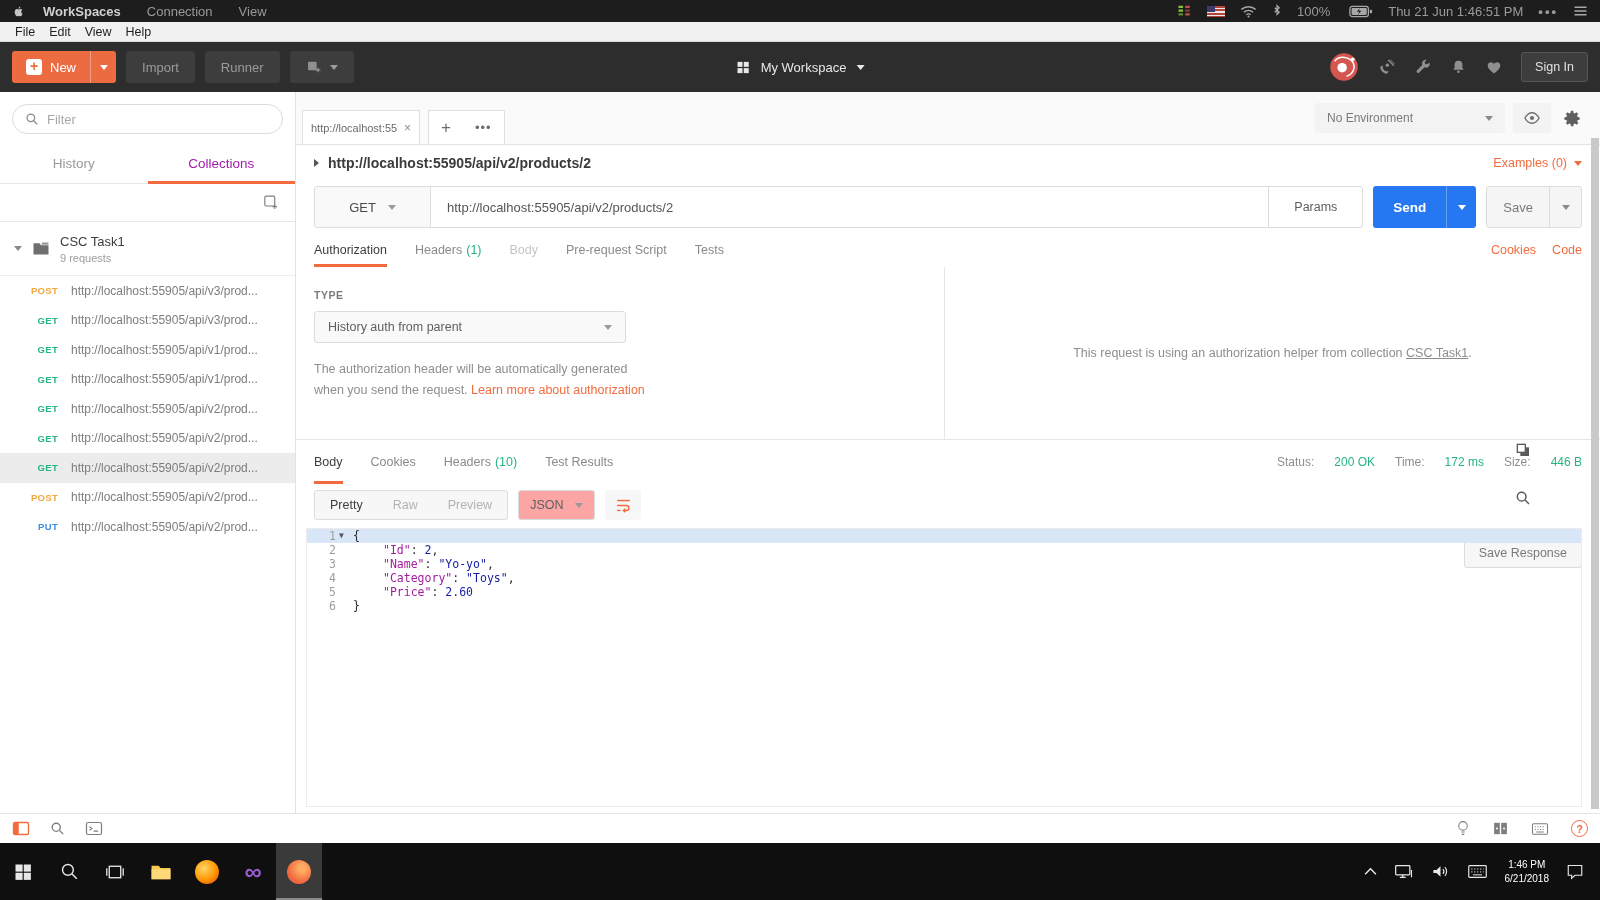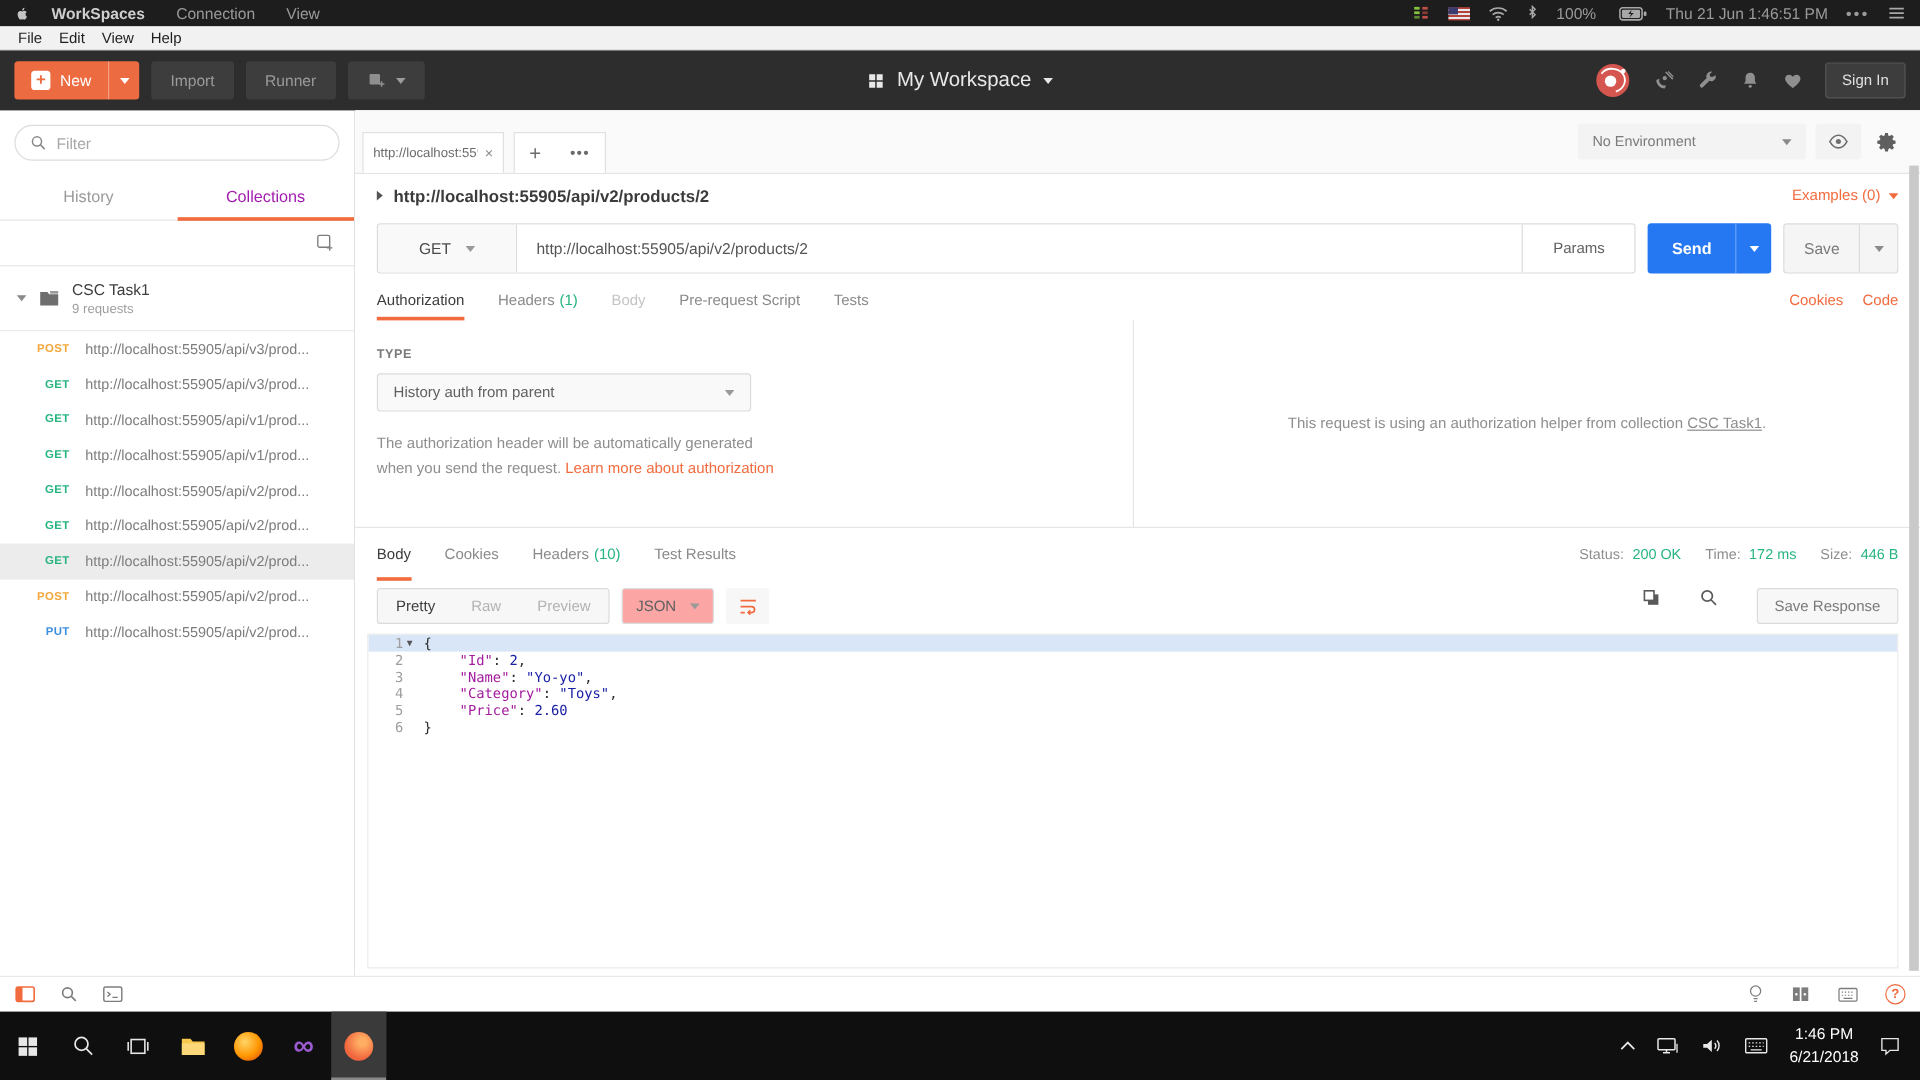--- a/index.html
+++ b/index.html
@@ -23,21 +23,21 @@
   .win-menu span { padding:0 7px; }
 
   
   .pm-header { height:50px; background:#2d2d2d; display:flex; align-items:center; padding:0 12px; position:relative; }
   .btn-new { display:flex; align-items:center; height:32px; background:#ed6b40; border-radius:3px; overflow:hidden; }
   .btn-new .main { display:flex; align-items:center; gap:8px; padding:0 14px; color:#fff; font-size:13px; }
   .plus-badge { width:16px; height:16px; background:#fff; border-radius:3px; color:#ed6b40; font-weight:bold; font-size:14px; line-height:15px; text-align:center; }
   .btn-new .caret-seg { width:26px; height:100%; display:flex; align-items:center; justify-content:center; border-left:1px solid rgba(255,255,255,.35); color:#fff; }
   .hdr-btn { height:32px; margin-left:10px; background:#3d3d3d; border-radius:3px; color:#9b9b9b; font-size:13px; display:flex; align-items:center; padding:0 16px; gap:8px; }
   .caret { width:0; height:0; border-left:4px solid transparent; border-right:4px solid transparent; border-top:5px solid currentColor; display:inline-block; }
-  .hdr-center { position:absolute; left:50%; transform:translateX(-50%); display:flex; align-items:center; gap:10px; color:#e8e8e8; font-size:17px; }
+  .hdr-center { position:absolute; left:50%; transform:translateX(-50%); display:flex; align-items:center; gap:10px; color:#e8e8e8; font-size:13px; }
   .hdr-right { margin-left:auto; display:flex; align-items:center; gap:18px; color:#8f8f8f; }
   .btn-signin { height:30px; background:#3d3d3d; border:1px solid #555; border-radius:3px; color:#e0e0e0; font-size:12.5px; display:flex; align-items:center; padding:0 13px; }
 
   
   .main { height:721px; display:flex; }
 
   
   .sidebar { width:296px; border-right:1px solid #e2e2e2; background:#fff; display:flex; flex-direction:column; }
   .filter-wrap { padding:12px 12px 10px 12px; }
   .filter-box { height:30px; border:1px solid #dcdcdc; border-radius:15px; display:flex; align-items:center; padding:0 12px; gap:8px; color:#9e9e9e; }
@@ -110,29 +110,29 @@
   .type-select .caret { margin-left:auto; color:#9a9a9a; }
   .auth-help { margin-top:16px; width:345px; font-size:12.5px; color:#8e8e8e; line-height:1.65; }
   .lnk { color:#f26b3e; }
   .auth-divider { width:1px; background:#e6e6e6; }
   .auth-right { flex:1; display:flex; align-items:center; justify-content:center; font-size:12.5px; color:#8e8e8e; padding:0 30px; text-align:center; }
   .auth-right a { color:#8e8e8e; text-decoration:underline; }
 
   .response { flex:1; border-top:1px solid #e6e6e6; display:flex; flex-direction:column; }
   .resp-tabs { height:44px; display:flex; align-items:center; padding:0 18px; font-size:12.5px; }
   .resp-meta { margin-left:auto; display:flex; gap:20px; font-size:12px; color:#8e8e8e; }
-  .resp-meta b { color:#26b47f; font-weight:normal; margin-left:7px; }
+  .resp-meta b { color:#26b47f; font-weight:normal; margin-left:20px; }
   .view-row { height:42px; display:flex; align-items:center; padding:0 18px; gap:10px; }
   .seg { height:30px; display:flex; background:#f7f7f7; border:1px solid #dcdcdc; border-radius:3px; overflow:hidden; font-size:12.5px; }
   .seg span { padding:0 15px; display:flex; align-items:center; color:#b3b3b3; }
   .seg span.on { color:#3d3d3d; }
   .fmt-select { height:30px; background:#fca5a5; border:1px solid #dcdcdc; border-radius:3px; display:flex; align-items:center; gap:12px; padding:0 11px; font-size:12.5px; color:#5f5f5f; }
   .fmt-select .caret { color:#9a9a9a; }
   .wrap-btn { height:30px; width:36px; background:#f7f7f7; border-radius:3px; display:flex; align-items:center; justify-content:center; color:#f26b3e; }
-  .view-right { margin-left:auto; display:flex; gap:32px; color:#5a5a5a; }
+  .view-right { margin-left:auto; display:flex; align-items:center; gap:32px; color:#5a5a5a;flex-direction:column; }
   .btn-saveresp { height:30px; background:#f7f7f7; border:1px solid #dcdcdc; border-radius:3px; display:flex; align-items:center; padding:0 14px; font-size:12.5px; color:#7a7a7a; }
 
   .code { flex:1; margin:2px 18px 6px 10px; border:1px solid #ececec; font-family:"DejaVu Sans Mono","Liberation Mono",monospace; font-size:11.5px; overflow:hidden; }
   .cline { display:flex; line-height:14px; color:#2b2b2b; }
   .cline.hl { background:#d8e6f8; }
   .gut { width:46px; display:flex; justify-content:flex-end; align-items:center; gap:3px; padding-right:6px; color:#9e9e9e; flex-shrink:0; }
   .gut .fold { font-size:8px; color:#555; width:8px; }
   .ccontent { white-space:pre; }
   .ind { padding-left:30px; }
   .jkey { color:#a21c9e; }
@@ -148,21 +148,21 @@
 
   
   .taskbar { height:57px; background:#0f0f0f; display:flex; align-items:center; }
   .tb-item { width:46px; height:100%; display:flex; align-items:center; justify-content:center; color:#eee; }
   .tb-item.active { background:#3a3a3a; box-shadow:inset 0 -2px 0 #8a8a8a; }
   .firefox-orb { width:24px; height:24px; border-radius:50%; background:radial-gradient(circle at 38% 35%, #ffd567, #ff9500 55%, #e55b0c 85%); }
   .postman-orb { width:24px; height:24px; border-radius:50%; background:radial-gradient(circle at 62% 35%, #ffad62 15%, #f0663f 65%); }
   .vs-glyph { color:#9a5bd0; font-size:24px; font-weight:bold; font-style:italic; line-height:1; }
   .tb-right { margin-left:auto; display:flex; align-items:center; gap:17px; padding-right:16px; color:#fff; }
   .tb-chevron { font-size:14px; color:#e8e8e8; }
-  .tb-clock { text-align:center; font-size:13px; line-height:1.4; }
+  .tb-clock { text-align:center; font-size:10px; line-height:1.4; }
 </style>
 </head>
 <body>
 
 <div class="mac-bar">
   <span class="mac-apple">
     <svg width="13" height="15" viewBox="0 0 24 26" fill="currentColor">
         <path d="M17.1 13.6c0-2.2 1.8-3.3 1.9-3.4-1-1.5-2.6-1.7-3.2-1.7-1.4-.1-2.7.8-3.4.8-.7 0-1.8-.8-3-.8-1.5 0-2.9.9-3.7 2.2-1.6 2.7-.4 6.8 1.1 9 .7 1.1 1.6 2.3 2.8 2.2 1.1 0 1.5-.7 2.9-.7s1.7.7 2.9.7c1.2 0 2-1.1 2.7-2.2.9-1.2 1.2-2.4 1.2-2.5-.1 0-2.2-.9-2.2-3.6zM14.6 6.6c.6-.8 1-1.8.9-2.9-.9 0-1.9.6-2.5 1.3-.6.7-1 1.7-.9 2.8 1 .1 1.9-.5 2.5-1.2z"></path>
       </svg>
   </span>

